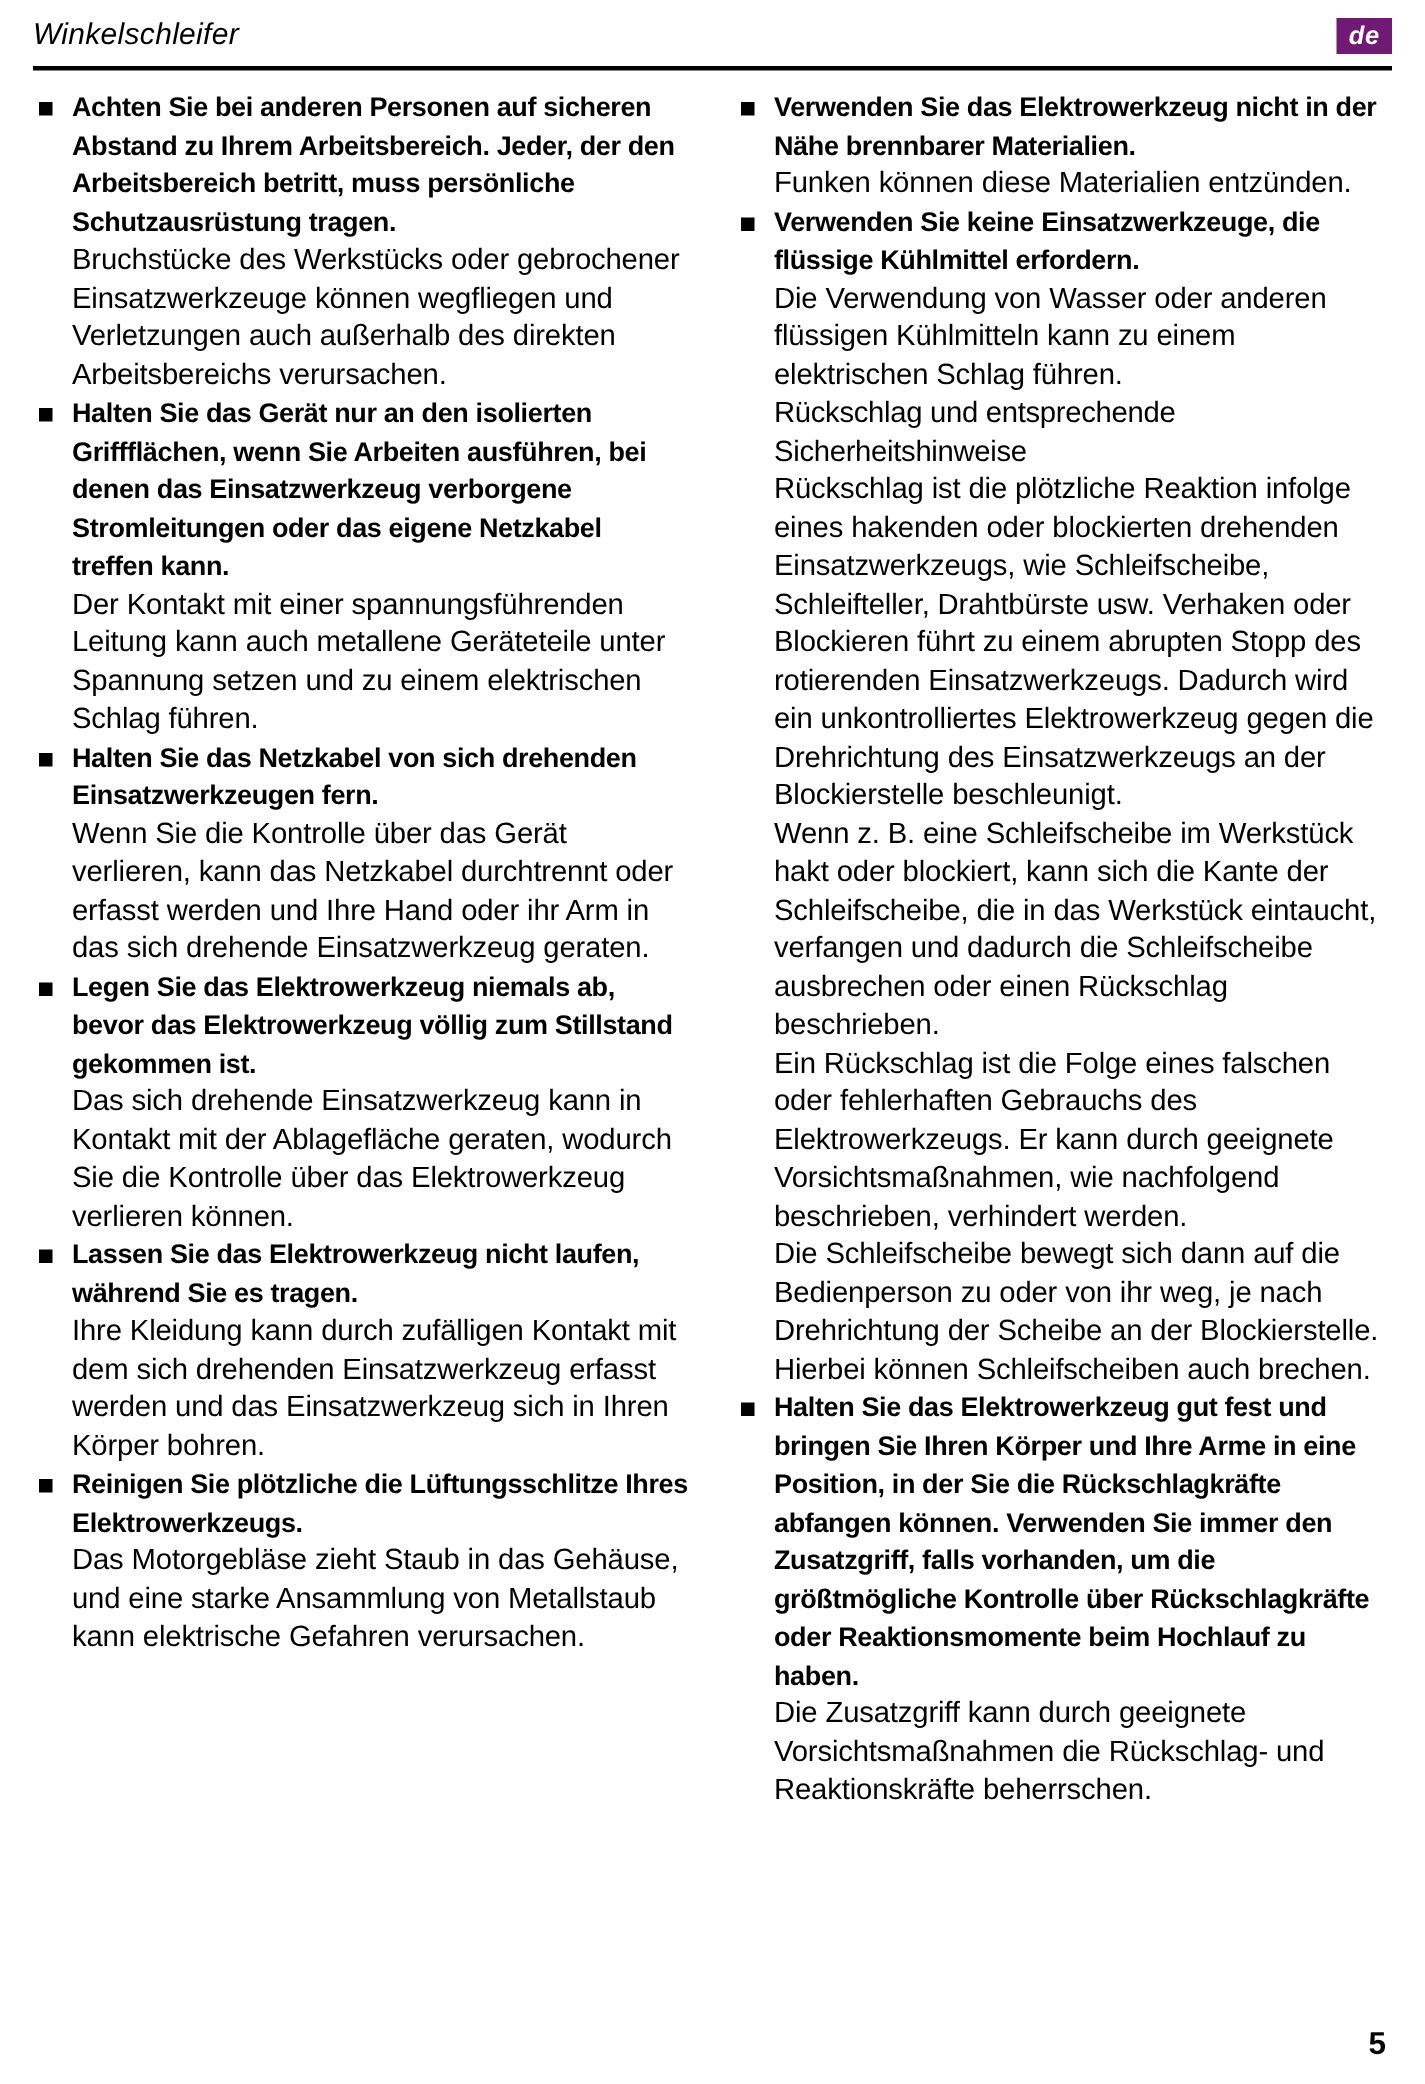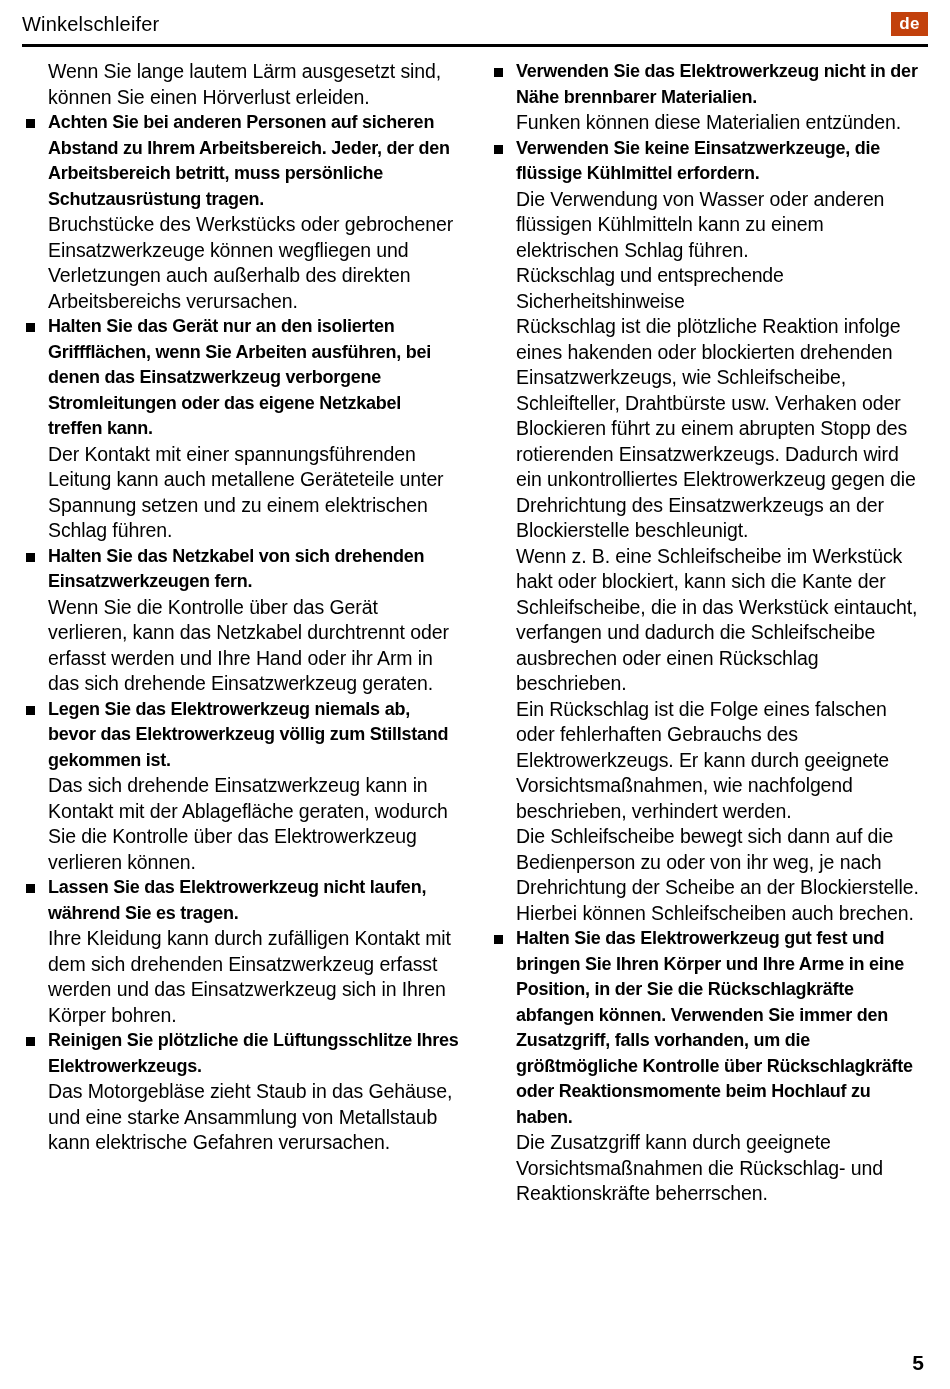--- a/index.html
+++ b/index.html
@@ -18,31 +18,32 @@
   .page {
     position: relative;
     width: 950px;
     height: 1389px;
     box-sizing: border-box;
     padding: 0;
   }
   
   .header {
     display: flex;
-    align-items: center;
+    align-items: flex-start;
     justify-content: space-between;
     padding: 12px 22px 4px 22px;
+    font-style: italic;
   }
   .header-title {
     font-size: 20px;
     line-height: 22px;
     letter-spacing: 0.2px;
   }
   .lang-badge {
-    background: #c2410c;
+    background: #701a75;
     color: #ffffff;
     font-weight: bold;
     font-size: 17px;
     line-height: 17px;
     padding: 3px 8px 4px 8px;
     letter-spacing: 0.5px;
   }
   .header-rule {
     height: 3px;
     background: #000000;
@@ -106,21 +107,20 @@
 <div class="page">
 
   <div class="header">
     <div class="header-title">Winkelschleifer</div>
     <div class="lang-badge">de</div>
   </div>
   <div class="header-rule"></div>
 
   <div class="columns">
     <div class="col" id="left-col">
-        <div class="para">Wenn Sie lange lautem Lärm ausgesetzt sind, können Sie einen Hörverlust erleiden.</div>
         <div class="bullet-item"><span class="sq"></span><span>Achten Sie bei anderen Personen auf sicheren Abstand zu Ihrem Arbeitsbereich. Jeder, der den Arbeitsbereich betritt, muss persönliche Schutzausrüstung tragen.</span></div>
         <div class="para">Bruchstücke des Werkstücks oder gebrochener Einsatzwerkzeuge können wegfliegen und Verletzungen auch außerhalb des direkten Arbeitsbereichs verursachen.</div>
         <div class="bullet-item"><span class="sq"></span><span>Halten Sie das Gerät nur an den isolierten Griffflächen, wenn Sie Arbeiten ausführen, bei denen das Einsatzwerkzeug verborgene Stromleitungen oder das eigene Netzkabel treffen kann.</span></div>
         <div class="para">Der Kontakt mit einer spannungsführenden Leitung kann auch metallene Geräteteile unter Spannung setzen und zu einem elektrischen Schlag führen.</div>
         <div class="bullet-item"><span class="sq"></span><span>Halten Sie das Netzkabel von sich drehenden Einsatzwerkzeugen fern.</span></div>
         <div class="para">Wenn Sie die Kontrolle über das Gerät verlieren, kann das Netzkabel durchtrennt oder erfasst werden und Ihre Hand oder ihr Arm in das sich drehende Einsatzwerkzeug geraten.</div>
         <div class="bullet-item"><span class="sq"></span><span>Legen Sie das Elektrowerkzeug niemals ab, bevor das Elektrowerkzeug völlig zum Stillstand gekommen ist.</span></div>
         <div class="para">Das sich drehende Einsatzwerkzeug kann in Kontakt mit der Ablagefläche geraten, wodurch Sie die Kontrolle über das Elektrowerkzeug verlieren können.</div>
         <div class="bullet-item"><span class="sq"></span><span>Lassen Sie das Elektrowerkzeug nicht laufen, während Sie es tragen.</span></div>
         <div class="para">Ihre Kleidung kann durch zufälligen Kontakt mit dem sich drehenden Einsatzwerkzeug erfasst werden und das Einsatzwerkzeug sich in Ihren Körper bohren.</div>

